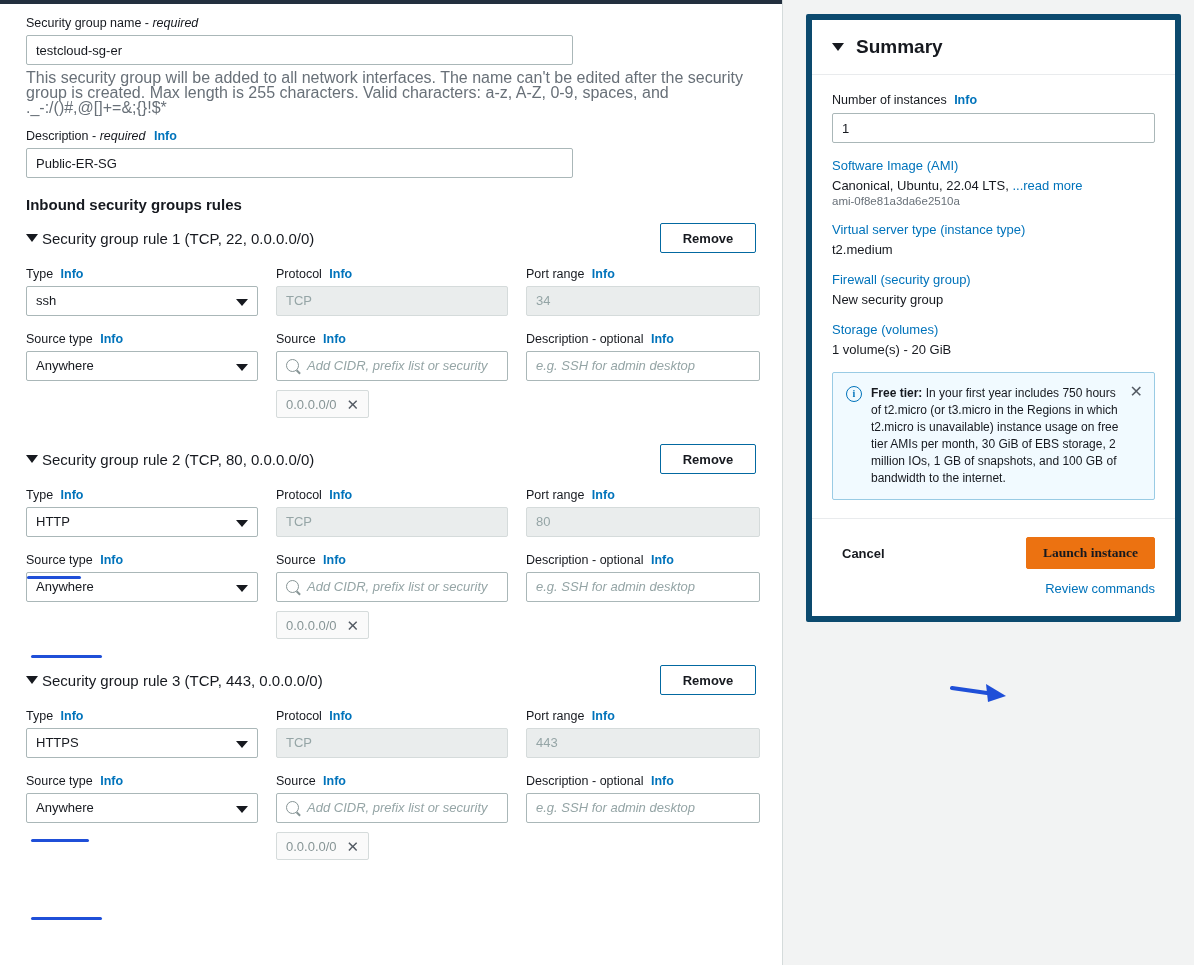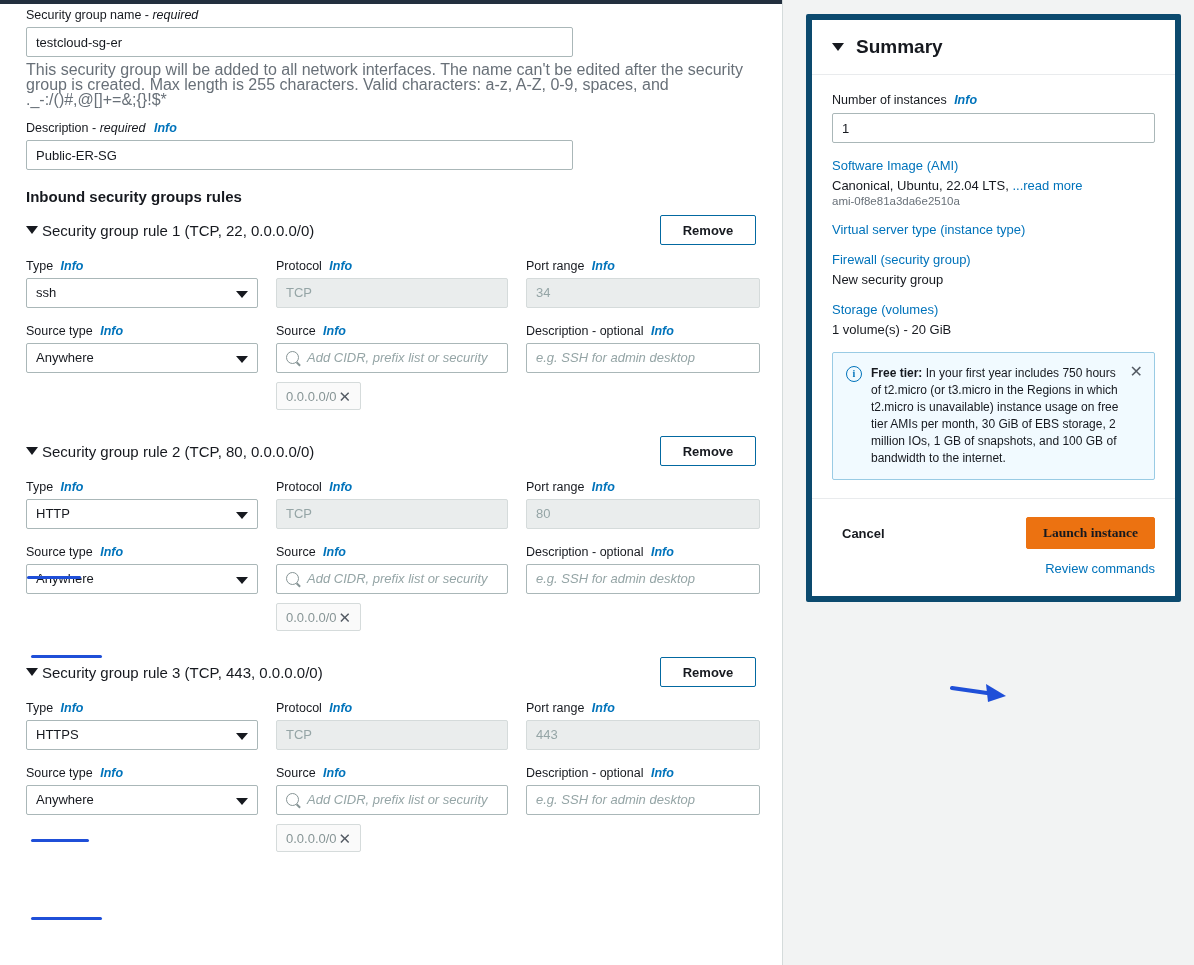--- a/index.html
+++ b/index.html
@@ -43,21 +43,20 @@
   }
   .field-label .req {
     font-style: italic;
   }
   .info-link {
     color: #0073bb;
     font-weight: bold;
     font-size: 12.5px;
     text-decoration: none;
     cursor: pointer;
-    font-style: italic;
   }
   .text-input {
     box-sizing: border-box;
     height: 30px;
     border: 1px solid #aab7b8;
     border-radius: 2px;
     background: #fff;
     font-size: 13px;
     padding: 0 9px;
     color: #16191f;
@@ -191,21 +190,21 @@
     border-radius: 2px;
     background: #fff;
     font-size: 13px;
     padding: 6px 9px;
     color: #95a5a6;
     font-style: italic;
   }
   .token {
     display: inline-flex;
     align-items: center;
-    gap: 2px;
+    gap: 10px;
     box-sizing: border-box;
     height: 28px;
     border: 1px solid #d5dbdb;
     border-radius: 2px;
     background: #fafafa;
     font-size: 13px;
     color: #879596;
     padding: 0 9px;
     margin-top: 9px;
     cursor: default;
@@ -360,21 +359,21 @@
   }
 </style>
 </head>
 <body>
 
 <div id="page">
 
   <div class="left-col">
     <div class="topbar"></div>
 
-    <div class="pad" style="padding-top:4px;">
+    <div class="pad" style="padding-top:12px;">
 
       
       <div class="field-label">
         <span>Security group name - </span><span class="req">required</span>
       </div>
       <input class="text-input" style="width: 547px;" value="testcloud-sg-er">
       <div class="helper">This security group will be added to all network interfaces. The name can't be edited after the security group is created. Max length is 255 characters. Valid characters: a-z, A-Z, 0-9, spaces, and ._-:/()#,@[]+=&amp;;{}!$*</div>
 
       
       <div class="field-label" style="margin-top:14px;">
@@ -646,20 +645,21 @@
       <div class="sum-block">
         <a class="link">Software Image (AMI)</a>
         <p class="sum-value">
           <span>Canonical, Ubuntu, 22.04 LTS, </span><a class="link" style="display:inline;">...read more</a>
         </p>
         <div class="sum-sub">ami-0f8e81a3da6e2510a</div>
       </div>
 
       <div class="sum-block">
         <a class="link">Virtual server type (instance type)</a>
+        <p class="sum-value">t2.medium</p>
       </div>
 
       <div class="sum-block">
         <a class="link">Firewall (security group)</a>
         <p class="sum-value">New security group</p>
       </div>
 
       <div class="sum-block">
         <a class="link">Storage (volumes)</a>
         <p class="sum-value">1 volume(s) - 20 GiB</p>

